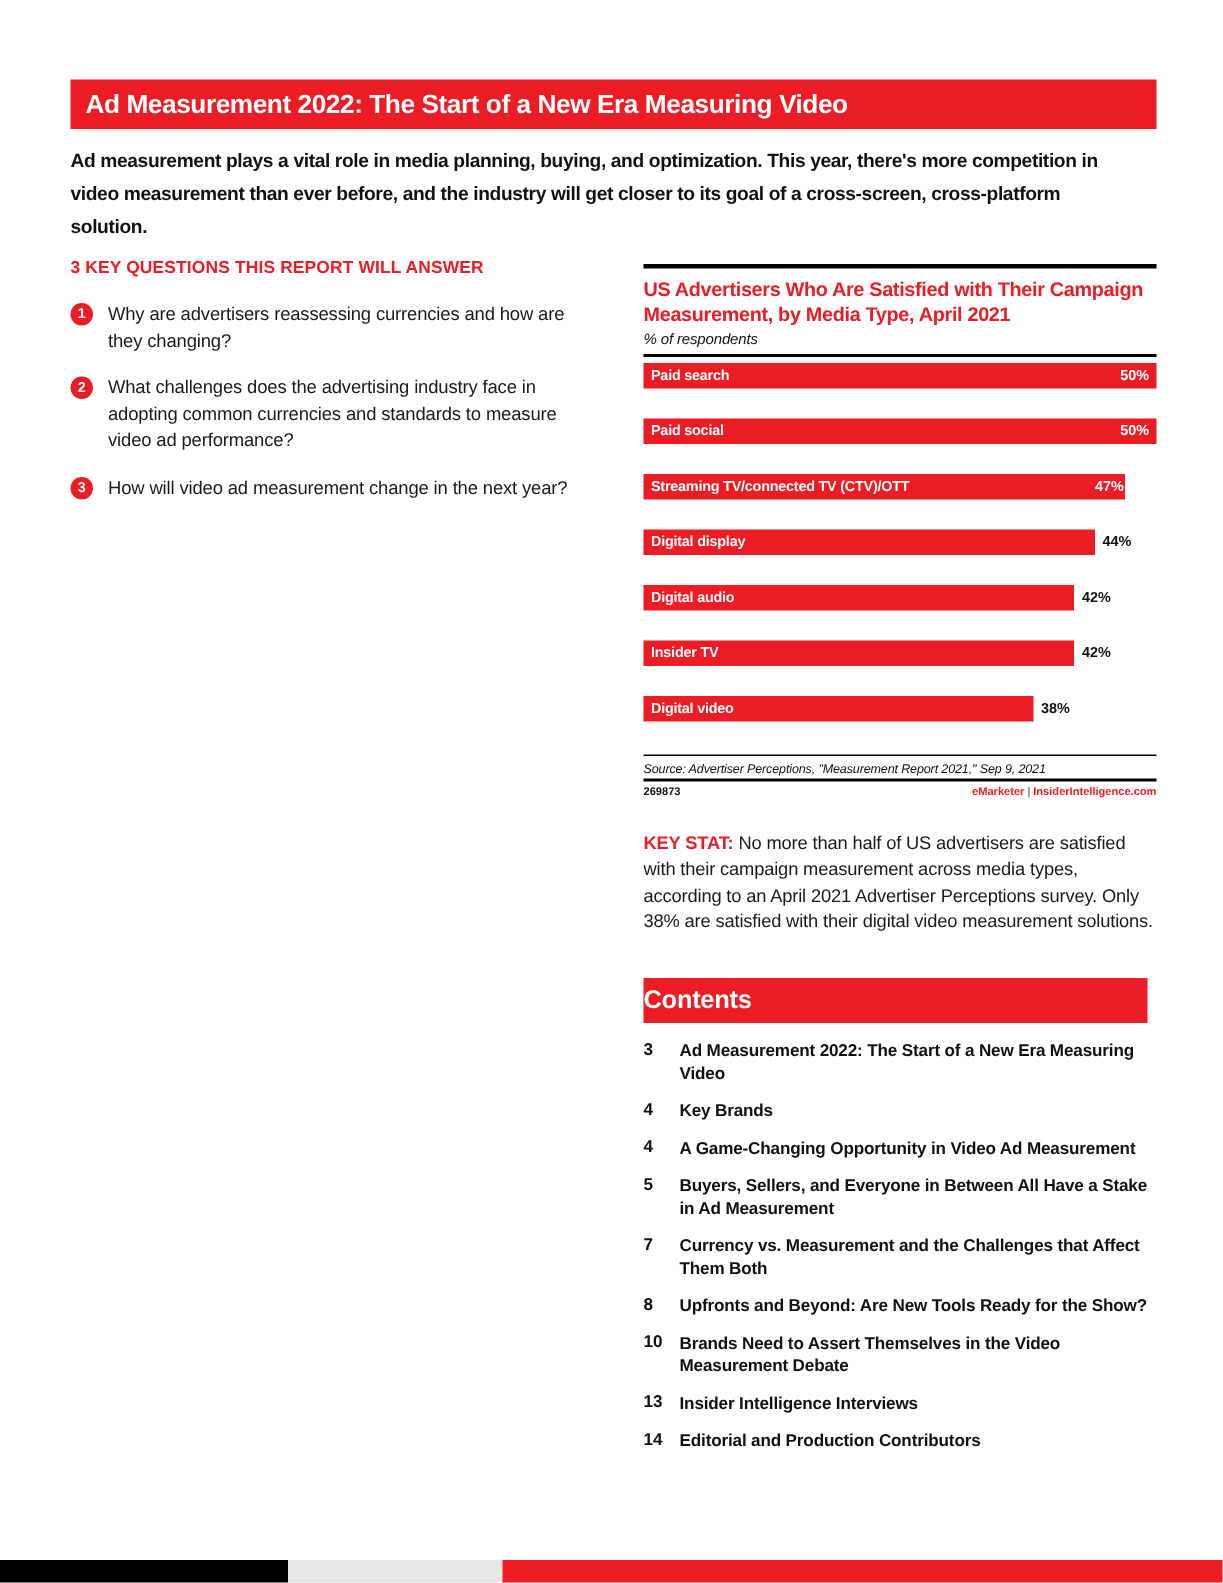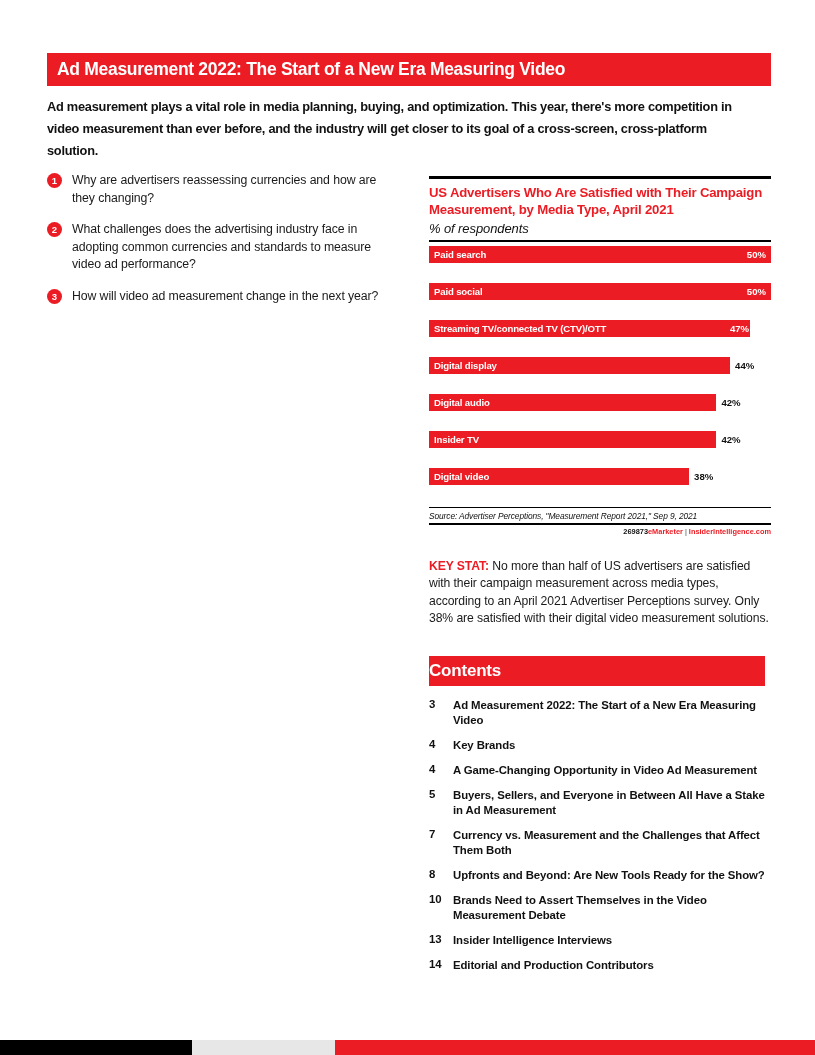--- a/index.html
+++ b/index.html
@@ -121,21 +121,21 @@
     margin-bottom: 6px;
   }
   .chart-title {
     color: #ec1c24;
     font-size: 13.2px;
     font-weight: bold;
     line-height: 16.5px;
     letter-spacing: -0.2px;
   }
   .chart-subtitle {
-    font-size: 13px;
+    font-size: 10px;
     font-style: italic;
     color: #111;
     margin-top: 3px;
     margin-bottom: 4px;
     letter-spacing: -0.1px;
   }
   .chart-rule-mid {
     height: 1.6px;
     background: #000000;
     margin-bottom: 4px;
@@ -195,21 +195,21 @@
     letter-spacing: -0.1px;
     padding-bottom: 2px;
   }
   .chart-rule-thin {
     height: 1.6px;
     background: #000000;
     margin-bottom: 2px;
   }
   .chart-footer {
     display: flex;
-    justify-content: flex-end;
+    justify-content: space-between;
     align-items: center;
     font-size: 7.4px;
     font-weight: bold;
   }
   .chart-id { color: #111; }
   .chart-brand { color: #ec1c24; white-space: nowrap; }
   .chart-brand .sep { color: #444; font-weight: normal; padding: 0 2px; }
 
   
   .keystat {
@@ -289,20 +289,21 @@
 
 <div class="page">
 
   <div class="title-banner">
     <div class="title-text">Ad Measurement 2022: The Start of a New Era Measuring Video</div>
   </div>
 
   <div class="intro">Ad measurement plays a vital role in media planning, buying, and optimization. This year, there's more competition in video measurement than ever before, and the industry will get closer to its goal of a cross-screen, cross-platform solution.</div>
 
   <div class="left-col">
+    <div class="kq-heading">3 KEY QUESTIONS THIS REPORT WILL ANSWER</div>
 
     <div class="q-item">
       <div class="q-num">1</div>
       <div class="q-text">Why are advertisers reassessing currencies and how are they changing?</div>
     </div>
     <div class="q-item">
       <div class="q-num">2</div>
       <div class="q-text">What challenges does the advertising industry face in adopting common currencies and standards to measure video ad performance?</div>
     </div>
     <div class="q-item">

